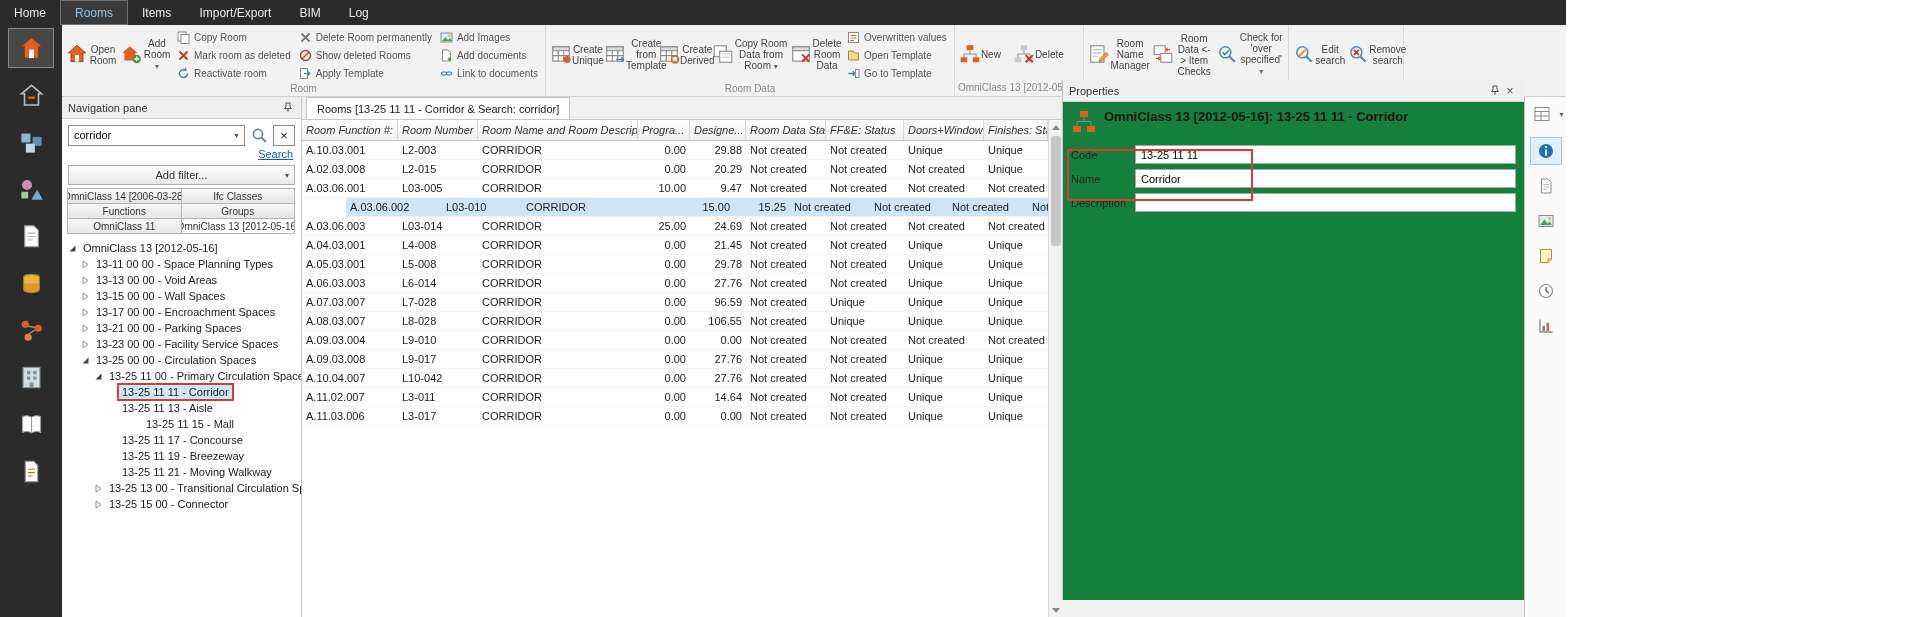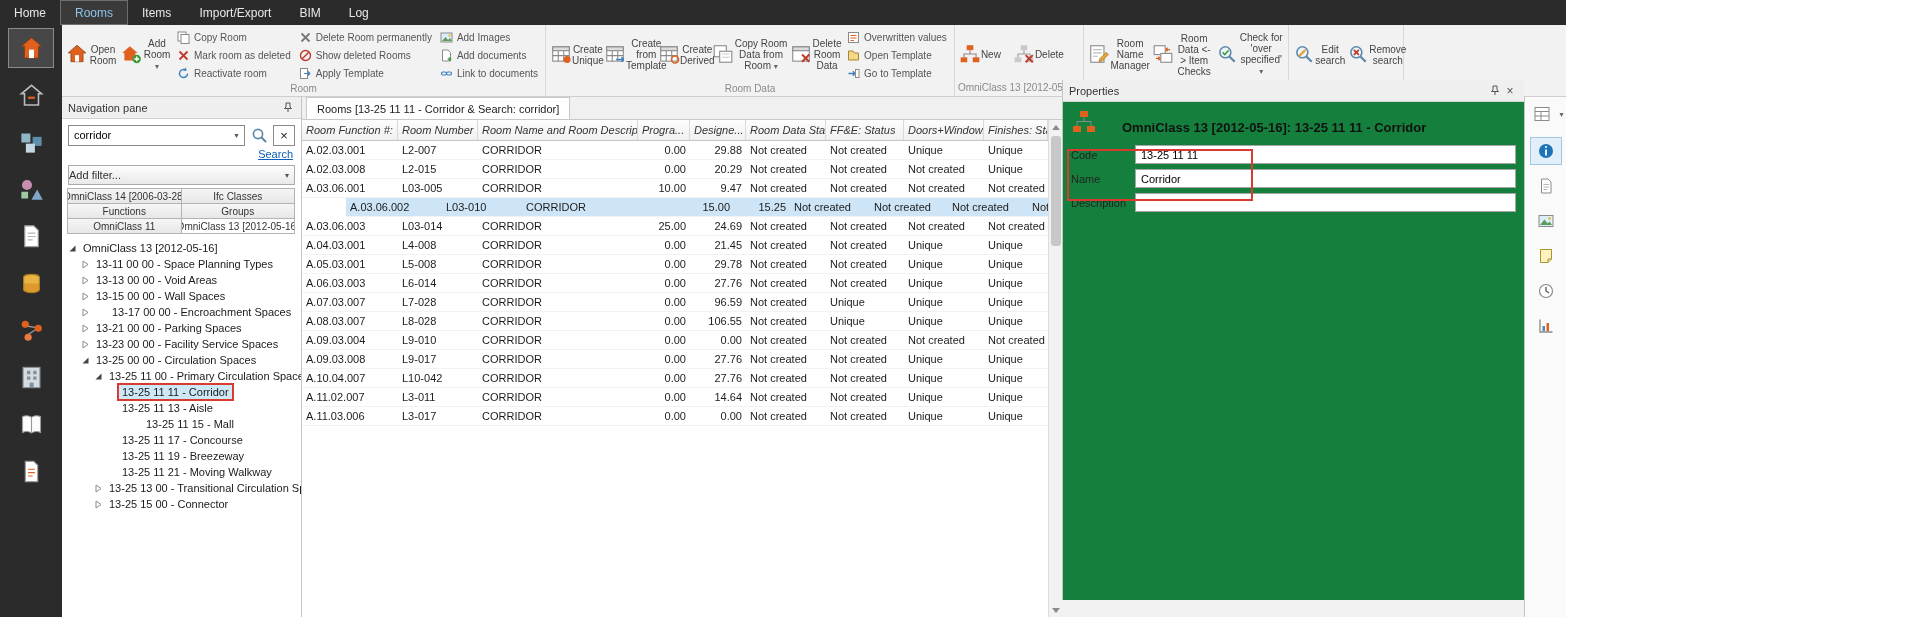--- a/index.html
+++ b/index.html
@@ -41,21 +41,21 @@
   .nav { position:absolute; left:62px; top:97px; width:240px; height:520px; background:#ffffff; border-right:1px solid #c4c4c4; display:flex; flex-direction:column; }
   .nav-search-row { display:flex; align-items:center; gap:3px; padding:5px 6px 1px 6px; }
   .combo { flex:1; position:relative; height:21px; }
   .combo input { width:100%; height:21px; border:1px solid #8a8a8a; padding:0 16px 0 5px; font-size:11px; font-family:inherit; }
   .combo .arr { position:absolute; right:2px; top:0; width:13px; height:21px; display:flex; align-items:center; justify-content:center; color:#555; font-size:8px; }
   .mag-btn { width:22px; height:22px; display:flex; align-items:center; justify-content:center; }
   .mag-btn svg { width:17px; height:17px; }
   .clear-btn { width:22px; height:21px; border:1px solid #8a8a8a; background:#fdfdfd; display:flex; align-items:center; justify-content:center; font-size:13px; color:#222; cursor:default; }
   .search-link-row { text-align:right; padding:1px 8px 3px 0; }
   .search-link { color:#0a5dbb; text-decoration:underline; font-size:11px; cursor:pointer; }
-  .add-filter { margin:2px 6px 4px 6px; height:20px; border:1px solid #ababab; background:linear-gradient(#fdfdfd,#e9e9e9); display:flex; align-items:center; position:relative; font-size:11px; color:#333; cursor:default; }
+  .add-filter { margin:2px 6px 4px 6px; height:20px; border:1px solid #ababab; background:linear-gradient(#fdfdfd,#e9e9e9); display:flex; align-items:center; justify-content:center; position:relative; font-size:11px; color:#333; cursor:default; }
   .add-filter .arr { position:absolute; right:5px; font-size:8px; color:#555; }
   .nav-tabs { display:grid; grid-template-columns:1fr 1fr; margin:0 6px 4px 6px; }
   .nav-tab { height:16px; border:1px solid #b3b3b3; margin:-1px 0 0 -1px; background:linear-gradient(#f6f6f6,#e7e7e7); font-size:10px; color:#333; display:flex; align-items:center; justify-content:center; overflow:hidden; white-space:nowrap; text-overflow:ellipsis; padding:0 2px; cursor:default; }
   .nav-tab.active { background:#ffffff; }
   .tree { flex:1; overflow:hidden; padding-top:2px; }
   .trow-tree { height:16px; display:flex; align-items:center; white-space:nowrap; cursor:default; }
   .tw { width:11px; height:11px; flex:none; display:flex; align-items:center; justify-content:center; margin-right:2px; }
   .tw svg { width:9px; height:9px; display:none; }
   .trow-tree.collapsed .arr-c { display:block; }
   .trow-tree.expanded .arr-e { display:block; }
@@ -78,21 +78,21 @@
   .vscroll { width:14px; background:#f2f2f2; border-left:1px solid #dcdcdc; display:flex; flex-direction:column; align-items:center; }
   .sbtn { width:14px; height:14px; display:flex; align-items:center; justify-content:center; }
   .sbtn .tri-up { width:0; height:0; border-left:4px solid transparent; border-right:4px solid transparent; border-bottom:5px solid #8a8a8a; }
   .sbtn .tri-dn { width:0; height:0; border-left:4px solid transparent; border-right:4px solid transparent; border-top:5px solid #8a8a8a; }
   .sthumb { width:10px; height:110px; background:#c7c7c7; border-radius:3px; margin-top:2px; }
   .sfill { flex:1; }
 
   
   .props { position:absolute; left:1062px; top:80px; width:462px; height:520px; background:#15803d; border-left:1px solid #c4c4c4; display:flex; flex-direction:column; }
   .props-body { position:relative; padding:7px 8px; flex:1; }
-  .ptitle { display:flex; align-items:flex-end; gap:25px; margin-bottom:10px; }
+  .ptitle { display:flex; align-items:flex-start; gap:7px; margin-bottom:10px; }
   .ptitle svg { width:26px; height:26px; flex:none; }
   .ptitle .txt { font-size:13px; font-weight:bold; color:#111; }
   .frow { display:flex; align-items:center; margin-bottom:5px; }
   .flabel { width:64px; font-size:11px; color:#222; flex:none; }
   .frow input { flex:1; height:19px; border:1px solid #a6a6a6; padding:0 5px; font-size:11px; font-family:inherit; background:#fff; }
   .red-box { position:absolute; left:4px; top:47px; width:186px; height:52px; border:2px solid #d93a32; pointer-events:none; }
 
   
   .rstrip { position:absolute; left:1524px; top:97px; width:42px; height:520px; background:#fafafa; border-left:1px solid #c4c4c4; display:flex; flex-direction:column; align-items:center; padding-top:4px; gap:9px; }
   .rs-ic { width:30px; height:26px; display:flex; align-items:center; justify-content:center; cursor:default; }
@@ -511,21 +511,21 @@
         <div class="trow-tree collapsed" style="padding-left: 18px;">
           <span class="tw">
             <svg class="arr-c" viewBox="0 0 9 9">
                 <path d="M2 1 L7 4.5 L2 8 Z" fill="none" stroke="#8a8a8a"></path>
               </svg>
 
           </span>
           <span class="tlabel">13-15 00 00 - Wall Spaces</span>
         </div>
 
-        <div class="trow-tree collapsed" style="padding-left: 18px; gap: 16px;">
+        <div class="trow-tree collapsed" style="padding-left: 18px;">
           <span class="tw">
             <svg class="arr-c" viewBox="0 0 9 9">
                 <path d="M2 1 L7 4.5 L2 8 Z" fill="none" stroke="#8a8a8a"></path>
               </svg>
 
           </span>
           <span class="tlabel">13-17 00 00 - Encroachment Spaces</span>
         </div>
 
         <div class="trow-tree collapsed" style="padding-left: 18px;">
@@ -660,22 +660,22 @@
 
             <div class="hcell">FF&amp;E: Status</div>
 
             <div class="hcell">Doors+Window...</div>
 
             <div class="hcell">Finishes: Statu</div>
           </div>
         <div class="gbody">
 
             <div class="trow">
-              <div class="tcell">A.02.03.001</div>
-              <div class="tcell">L2-007</div>
+              <div class="tcell">A.10.03.001</div>
+              <div class="tcell">L2-003</div>
               <div class="tcell">CORRIDOR</div>
               <div class="tcell">0.00</div>
               <div class="tcell">29.88</div>
               <div class="tcell">Not created</div>
               <div class="tcell">Not created</div>
               <div class="tcell">Unique</div>
               <div class="tcell">Unique</div>
             </div>
 
             <div class="trow">

